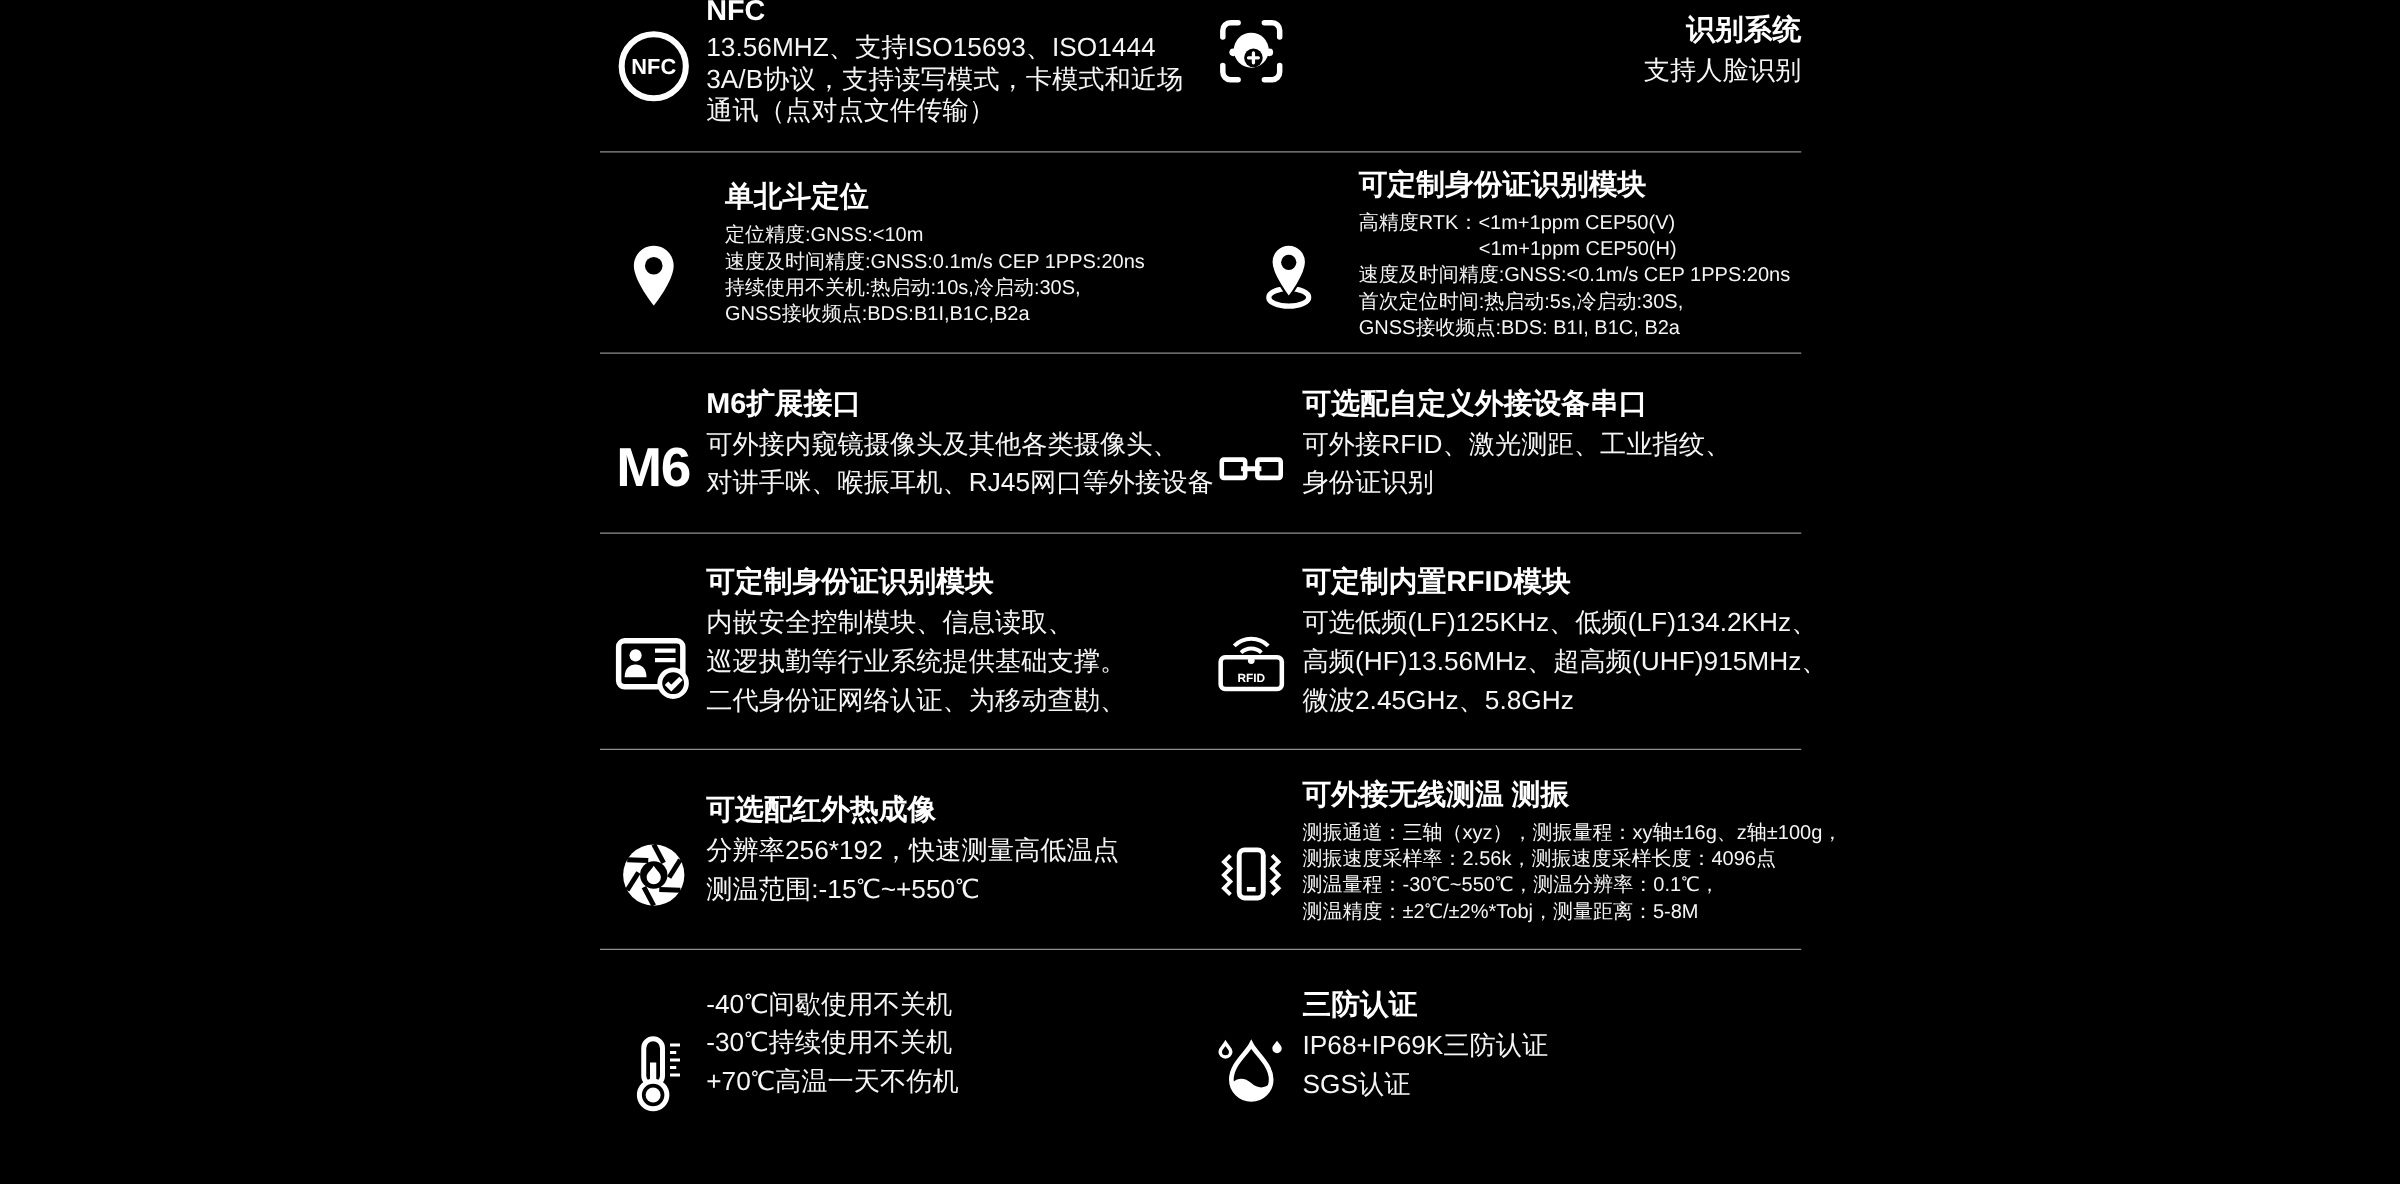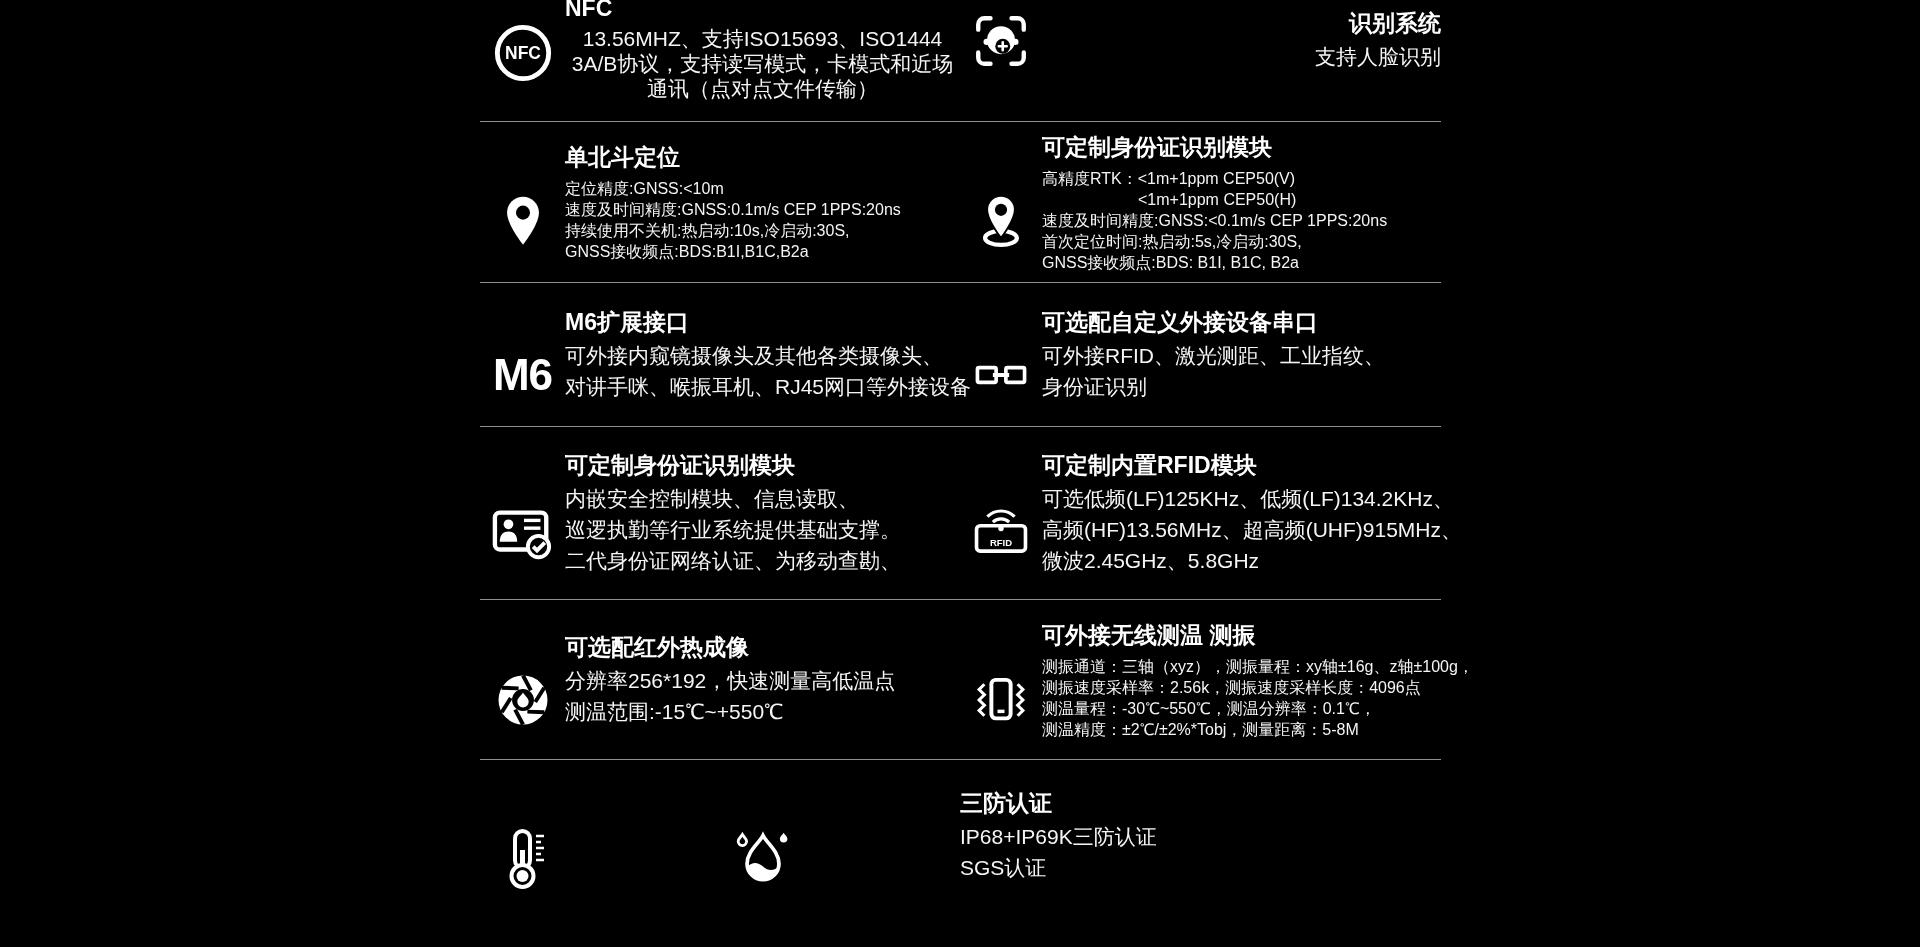--- a/index.html
+++ b/index.html
@@ -11,40 +11,40 @@
   }
   .content { position:absolute; left:480px; top:0; width:961px; }
   .frow {
     display:grid;
     grid-template-columns:85px 395px 82px 399px;
     align-items:center;
     box-sizing:border-box;
     border-bottom:1px solid #8f8f8f;
   }
   .frow-1 { height:122px; align-items:start; }
-  .frow-2 { height:161px; }
+  .frow-2 { height:161px;gap:15px; }
   .frow-3 { height:144px; }
   .frow-4 { height:173px; }
   .frow-5 { height:160px; }
   .frow-6 { height:187px; border-bottom:none; align-items:start; padding-top:28px; }
 
   .icon-cell { display:flex; justify-content:center; align-items:center;margin-top:40px; }
   .frow-1 .icon-cell.l { margin-top:22px; }
   .frow-1 .icon-cell.r { margin-top:13px; }
   .frow-1 .text-cell.l { margin-top:-7px; }
   .frow-1 .text-cell.r { margin-top:8px;text-align:right; }
 
   .text-cell { display:flex; flex-direction:column; justify-content:center; }
   .f-title {
     font-size:23px; font-weight:700; color:#ffffff;
     line-height:30px; margin:0 0 3px 0; white-space:nowrap;
   }
   .f-line { color:#f5f5f5; white-space:nowrap; }
   .f-line.lg { font-size:21px; line-height:31px; }
-  .f-line.lg.tight { line-height:25px;text-align:center; }
+  .f-line.lg.tight { line-height:25px; }
   .f-line.sm { font-size:16px; line-height:21px; }
   .f-line.indent { padding-left:96px; }
   .mb6 { margin-bottom:6px !important; }
 
   .icon-svg { display:block; }
   .m6-text { font-size:44px; font-weight:800; color:#fff; letter-spacing:-1px; line-height:1; }
 </style>
 </head>
 <body>
 
@@ -216,20 +216,25 @@
           <circle cx="31.5" cy="48" r="6" fill="#fff"></circle>
           <g stroke="#fff" stroke-width="2.5">
             <line x1="45" y1="8" x2="53" y2="8"></line>
             <line x1="45" y1="14" x2="50" y2="14"></line>
             <line x1="45" y1="20" x2="53" y2="20"></line>
             <line x1="45" y1="26" x2="50" y2="26"></line>
             <line x1="45" y1="32" x2="53" y2="32"></line>
           </g>
         </svg>
       </div>
+      <div class="text-cell l">
+        <div class="f-line lg">-40℃间歇使用不关机</div>
+        <div class="f-line lg">-30℃持续使用不关机</div>
+        <div class="f-line lg">+70℃高温一天不伤机</div>
+      </div>
       <div class="icon-cell r">
         <svg class="icon-svg" width="60" height="60" viewBox="0 0 64 64">
           <path d="M32 8 C36 16 49 25 49 38 a17 17 0 0 1-34 0 C15 25 28 16 32 8 z" fill="none" stroke="#fff" stroke-width="4"></path>
           <path d="M15.3 41 c5.5-5 11-5 16.7 0 c5.7 5 11.2 5 16.7 0 A 17 17 0 0 1 15.3 41 z" fill="#fff"></path>
           <path d="M10 7 c1.8 3 4.5 4.5 4.5 7.2 a4.5 4.5 0 0 1-9 0 C5.5 11.5 8.2 10 10 7 z" fill="none" stroke="#fff" stroke-width="3"></path>
           <path d="M54 5 c1.6 2.7 4 4 4 6.5 a4 4 0 0 1-8 0 c0-2.5 2.4-3.8 4-6.5 z" fill="#fff"></path>
         </svg>
       </div>
       <div class="text-cell r">
         <div class="f-title">三防认证</div>

